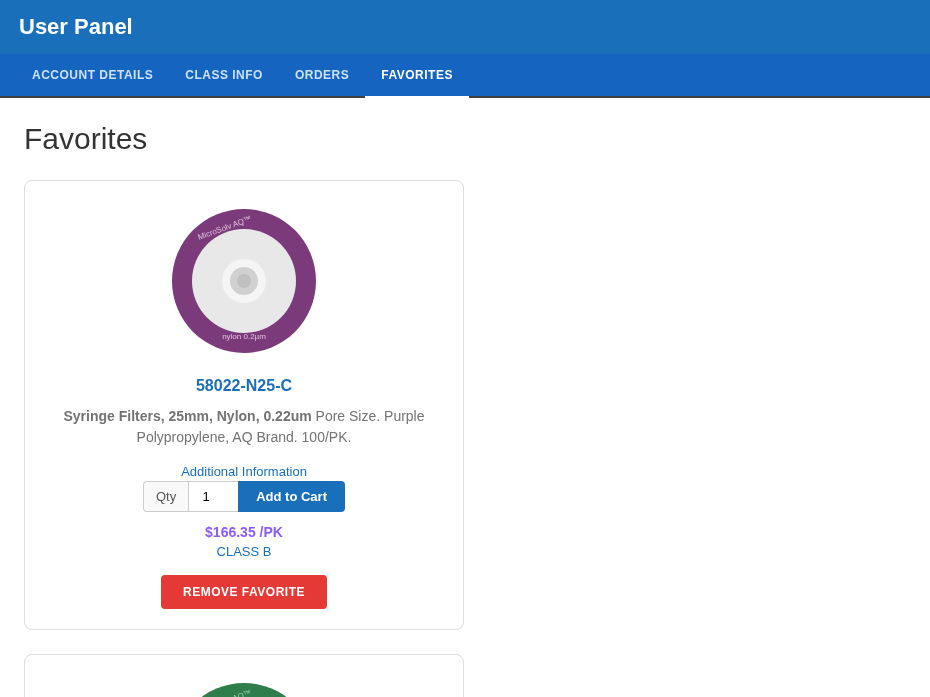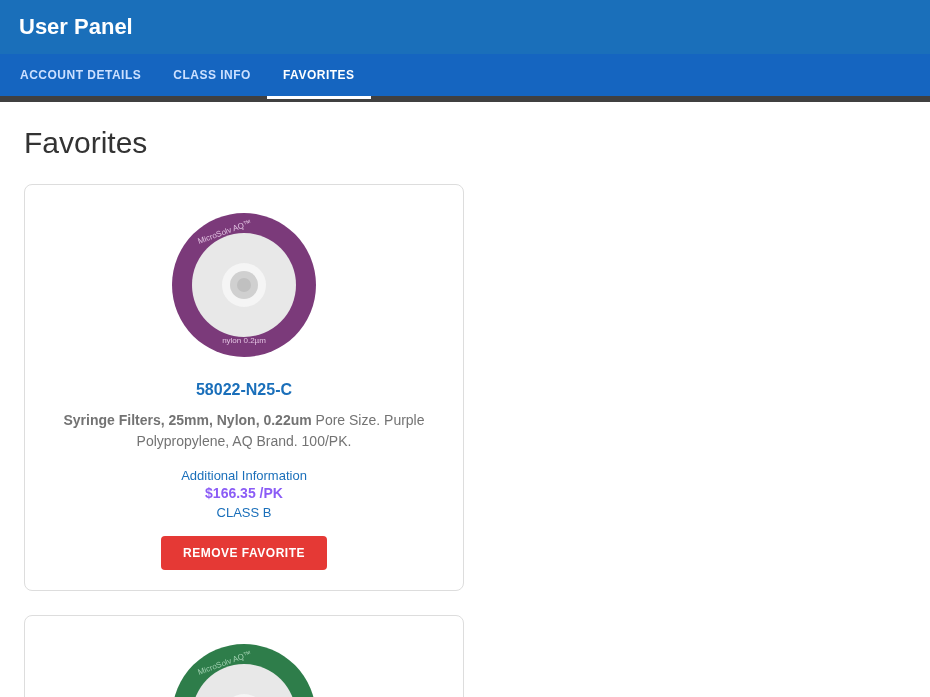--- a/index.html
+++ b/index.html
@@ -14,22 +14,22 @@
       color: #fff;
       font-size: 22px;
       font-weight: bold;
     }
 
     
     .nav-bar {
       background: #1565c0;
       display: flex;
       align-items: flex-start;
-      padding: 0 4px;
-      border-bottom: 6px solid #404040;
+      padding: 0 16px;
+      border-bottom: 2px solid #404040;
     }
     .nav-bar a {
       color: #cce0ff;
       text-decoration: none;
       font-size: 12px;
       font-weight: bold;
       letter-spacing: 0.5px;
       padding: 14px 16px;
       display: inline-flex;
       align-items: center;
@@ -189,20 +189,23 @@
   <h1>User Panel</h1>
 </div>
 
 <nav class="nav-bar">
   <a>
     <span>ACCOUNT DETAILS</span>
   </a>
   <a>
     <span>CLASS INFO</span>
   </a>
+  <a>
+    <span>ORDERS</span>
+  </a>
   <a class="active">
     <span>FAVORITES</span>
   </a>
 </nav>
 
 <div class="page-content">
   <h2 class="page-title">Favorites</h2>
 
   <div class="products-grid">
 
@@ -224,20 +227,25 @@
       </svg>
 
       <a class="product-link">58022-N25-C</a>
 
       <p class="product-desc">
         <strong>Syringe Filters, 25mm, Nylon, 0.22um</strong><span> Pore Size. Purple Polypropylene, AQ Brand. 100/PK.</span>
       </p>
 
       <a class="additional-info">Additional Information</a>
 
+      <div class="cart-row">
+        <span class="qty-label">Qty</span>
+        <input class="qty-input" type="number" value="1" style="">
+        <button class="add-to-cart-btn">Add to Cart</button>
+      </div>
 
       <div class="price">$166.35 /PK</div>
       <div class="class-badge">CLASS B</div>
 
       <button class="remove-btn">REMOVE FAVORITE</button>
     </div>
 
     <div class="product-card">
 
       <svg class="product-image" viewBox="0 0 160 160" xmlns="http://www.w3.org/2000/svg">

